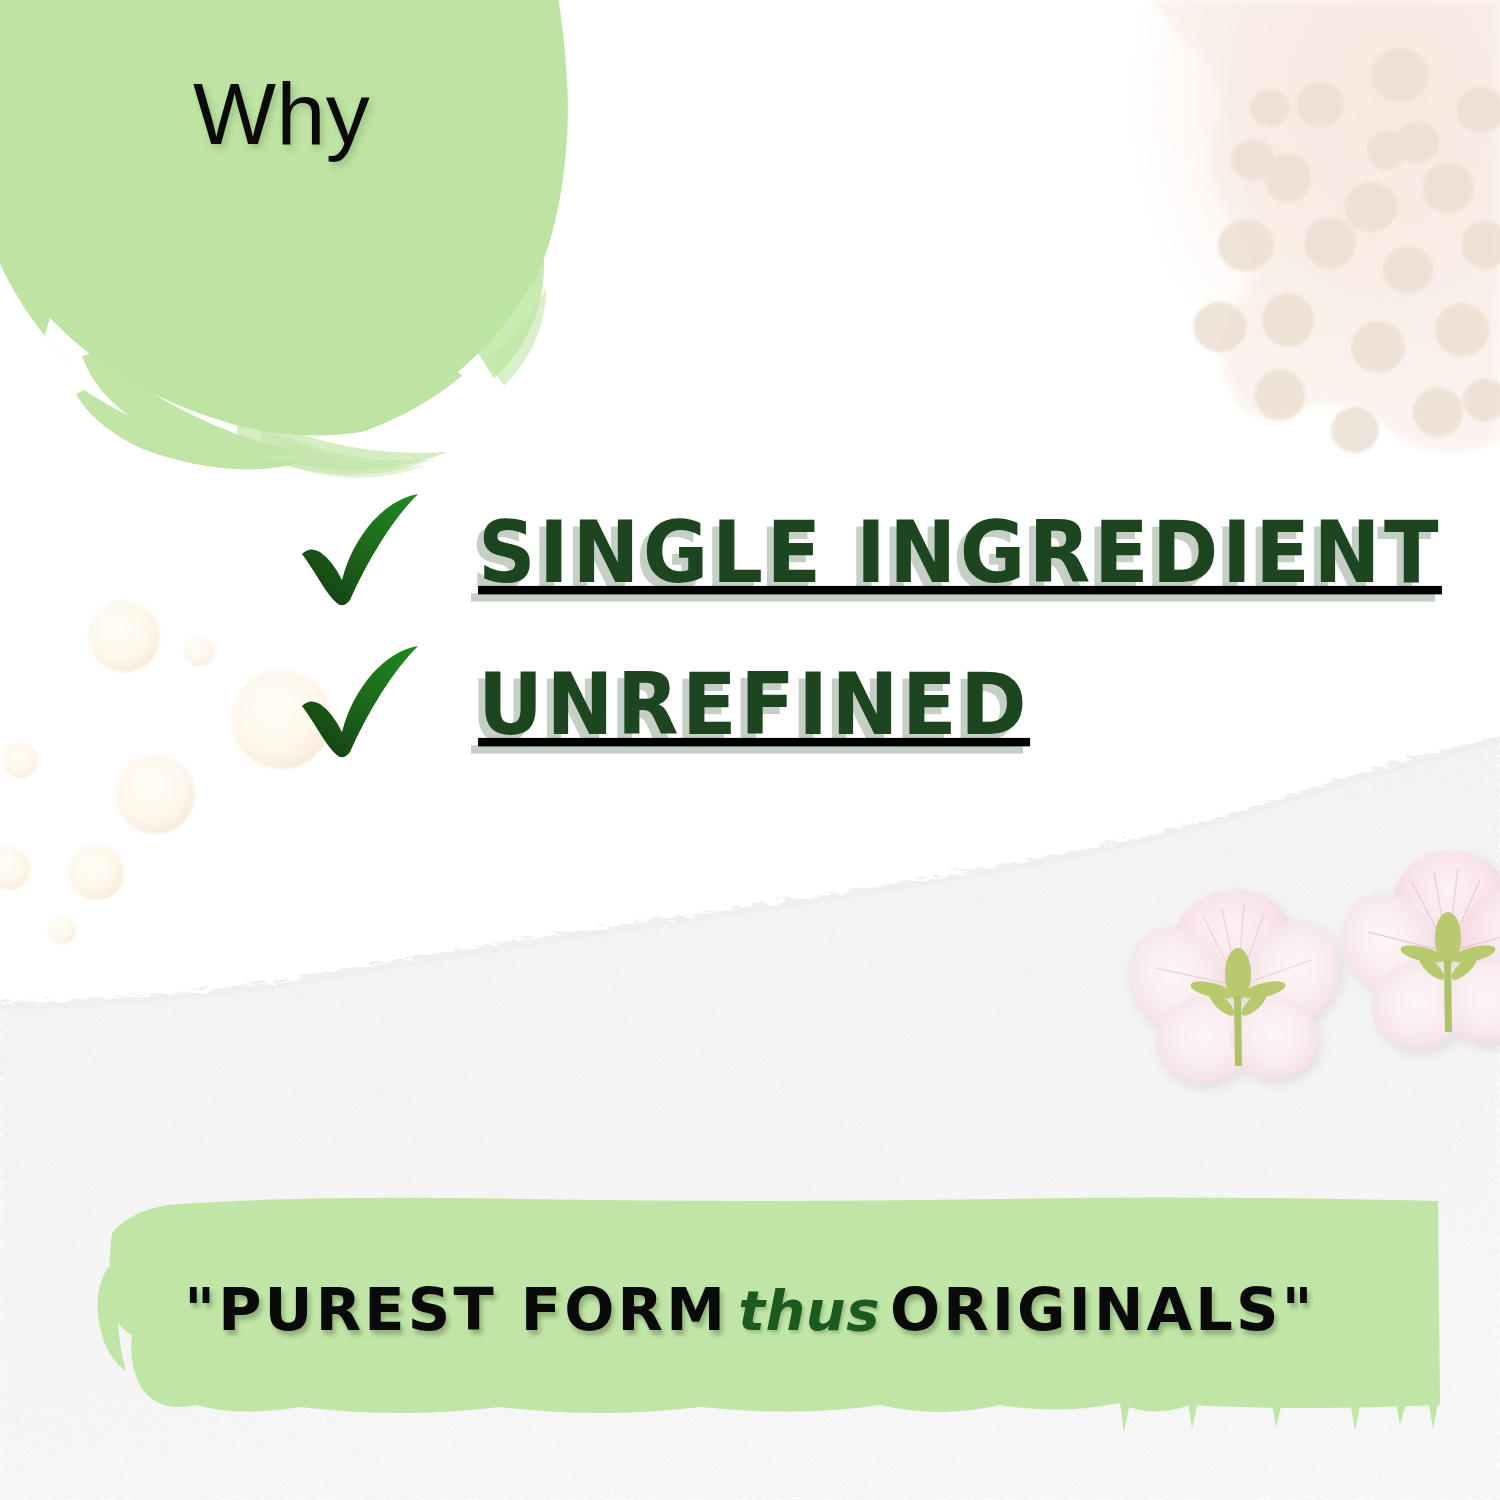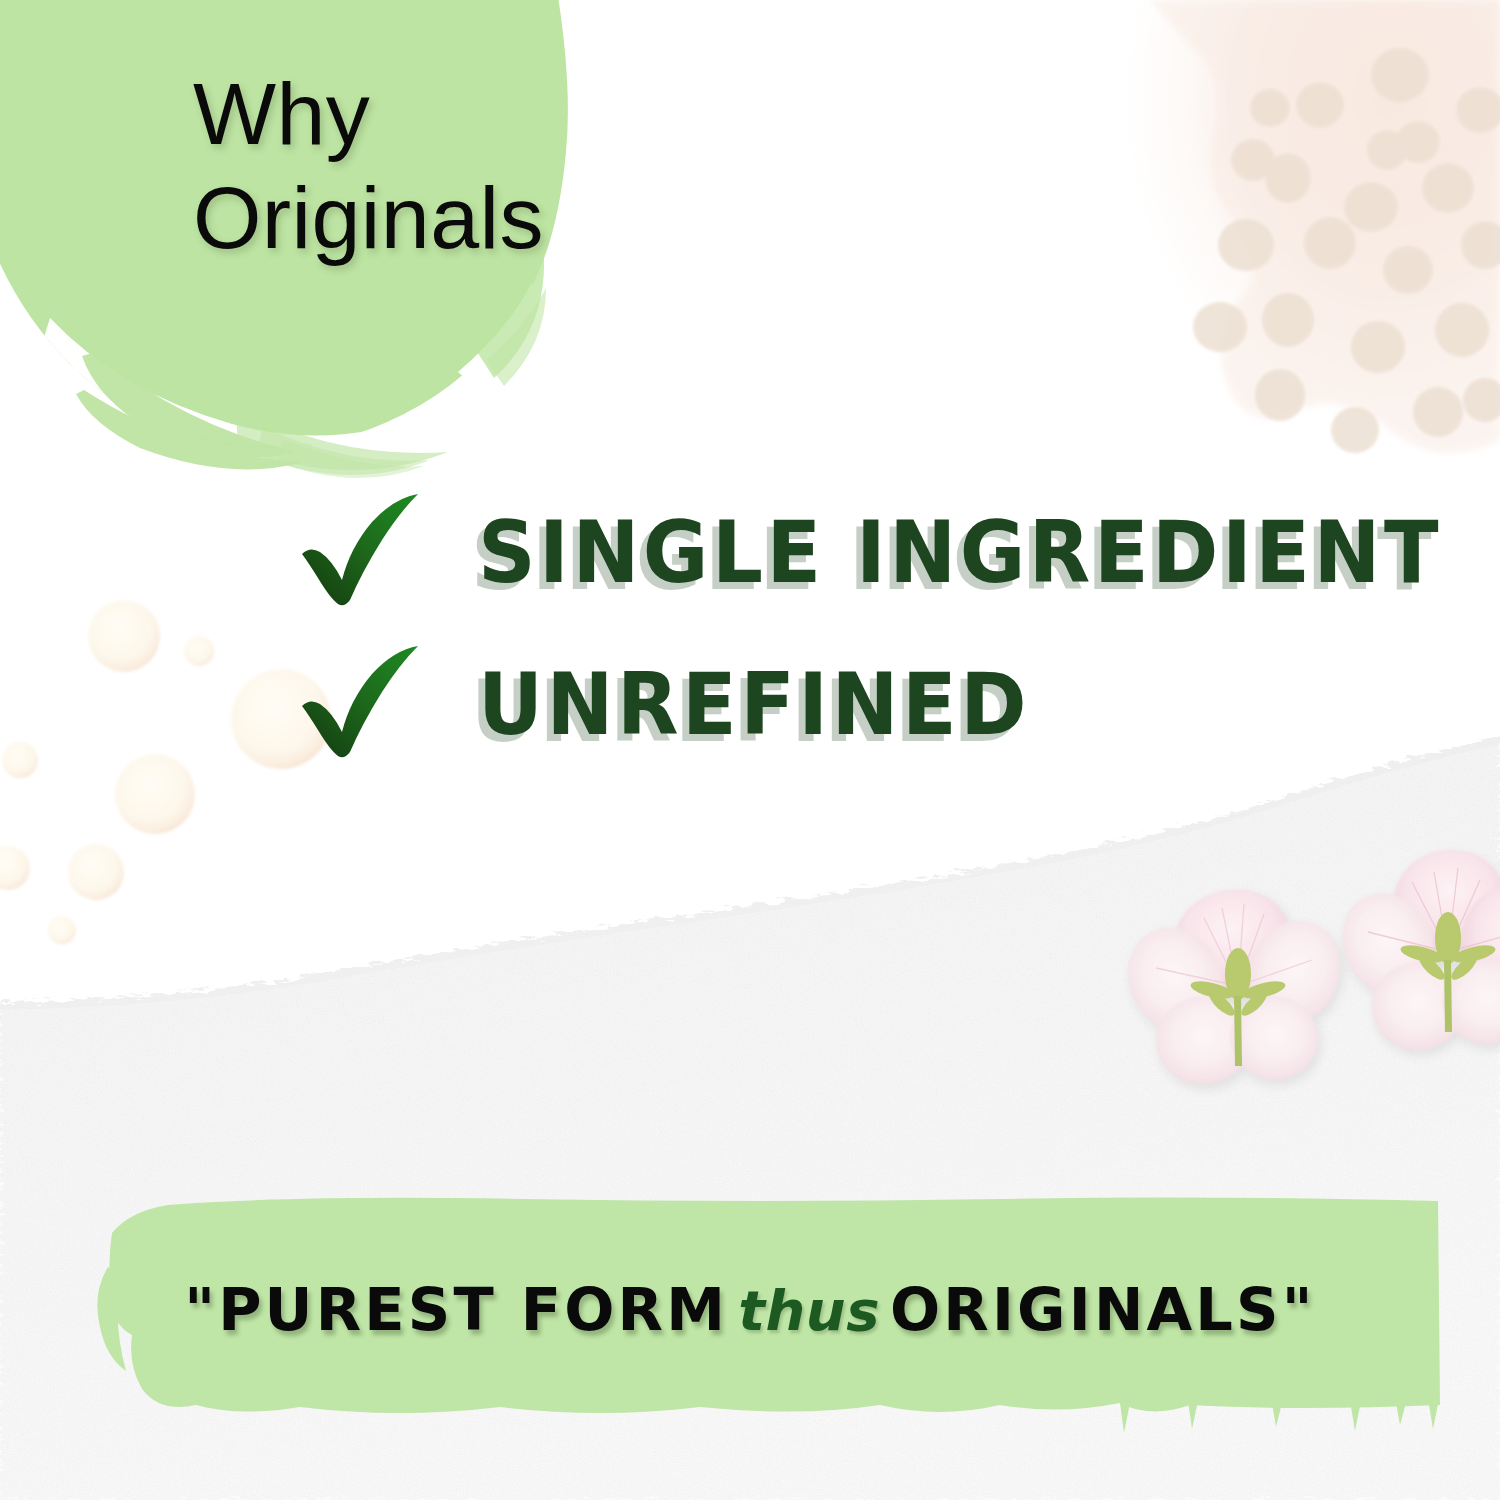--- a/index.html
+++ b/index.html
@@ -51,20 +51,21 @@
   #checklist {
     position: absolute;
     left: 296px;
     top: 476px;
     z-index: 40;
   }
   .check-row {
     display: flex;
     align-items: center;
     height: 152px;
+    text-decoration: underline;
   }
   .check-mark {
     width: 132px;
     height: 120px;
     flex: 0 0 132px;
     display: block;
   }
   .check-label {
     font-family: "DejaVu Sans", sans-serif;
     font-weight: 700;
@@ -225,21 +226,20 @@
         <path d="M284 440 Q362 470 424 466 Q356 492 278 462 Z" opacity="0.45"></path>
         <path d="M472 344 Q520 306 544 258 Q546 330 494 378 Z" opacity="0.85"></path>
         <path d="M486 360 Q526 326 546 288 Q546 344 504 386 Z" opacity="0.6"></path>
         <path d="M255 455 Q275 458 284 462 Q268 468 252 462 Z" opacity="0.5"></path>
       </g>
     </svg>
   </div>
 
   <div id="title-block">
     <div class="title-line">Why</div>
-    <div class="title-line">Originals</div>
   </div>
 
   <div class="layer">
     <svg width="1500" height="1500" viewBox="0 0 1500 1500">
       <defs>
         <linearGradient id="paperGrad" x1="0" y1="0" x2="0.3" y2="1">
           <stop offset="0%" stop-color="#e9e9e9"></stop>
           <stop offset="30%" stop-color="#efefef"></stop>
           <stop offset="100%" stop-color="#f7f7f7"></stop>
         </linearGradient>

